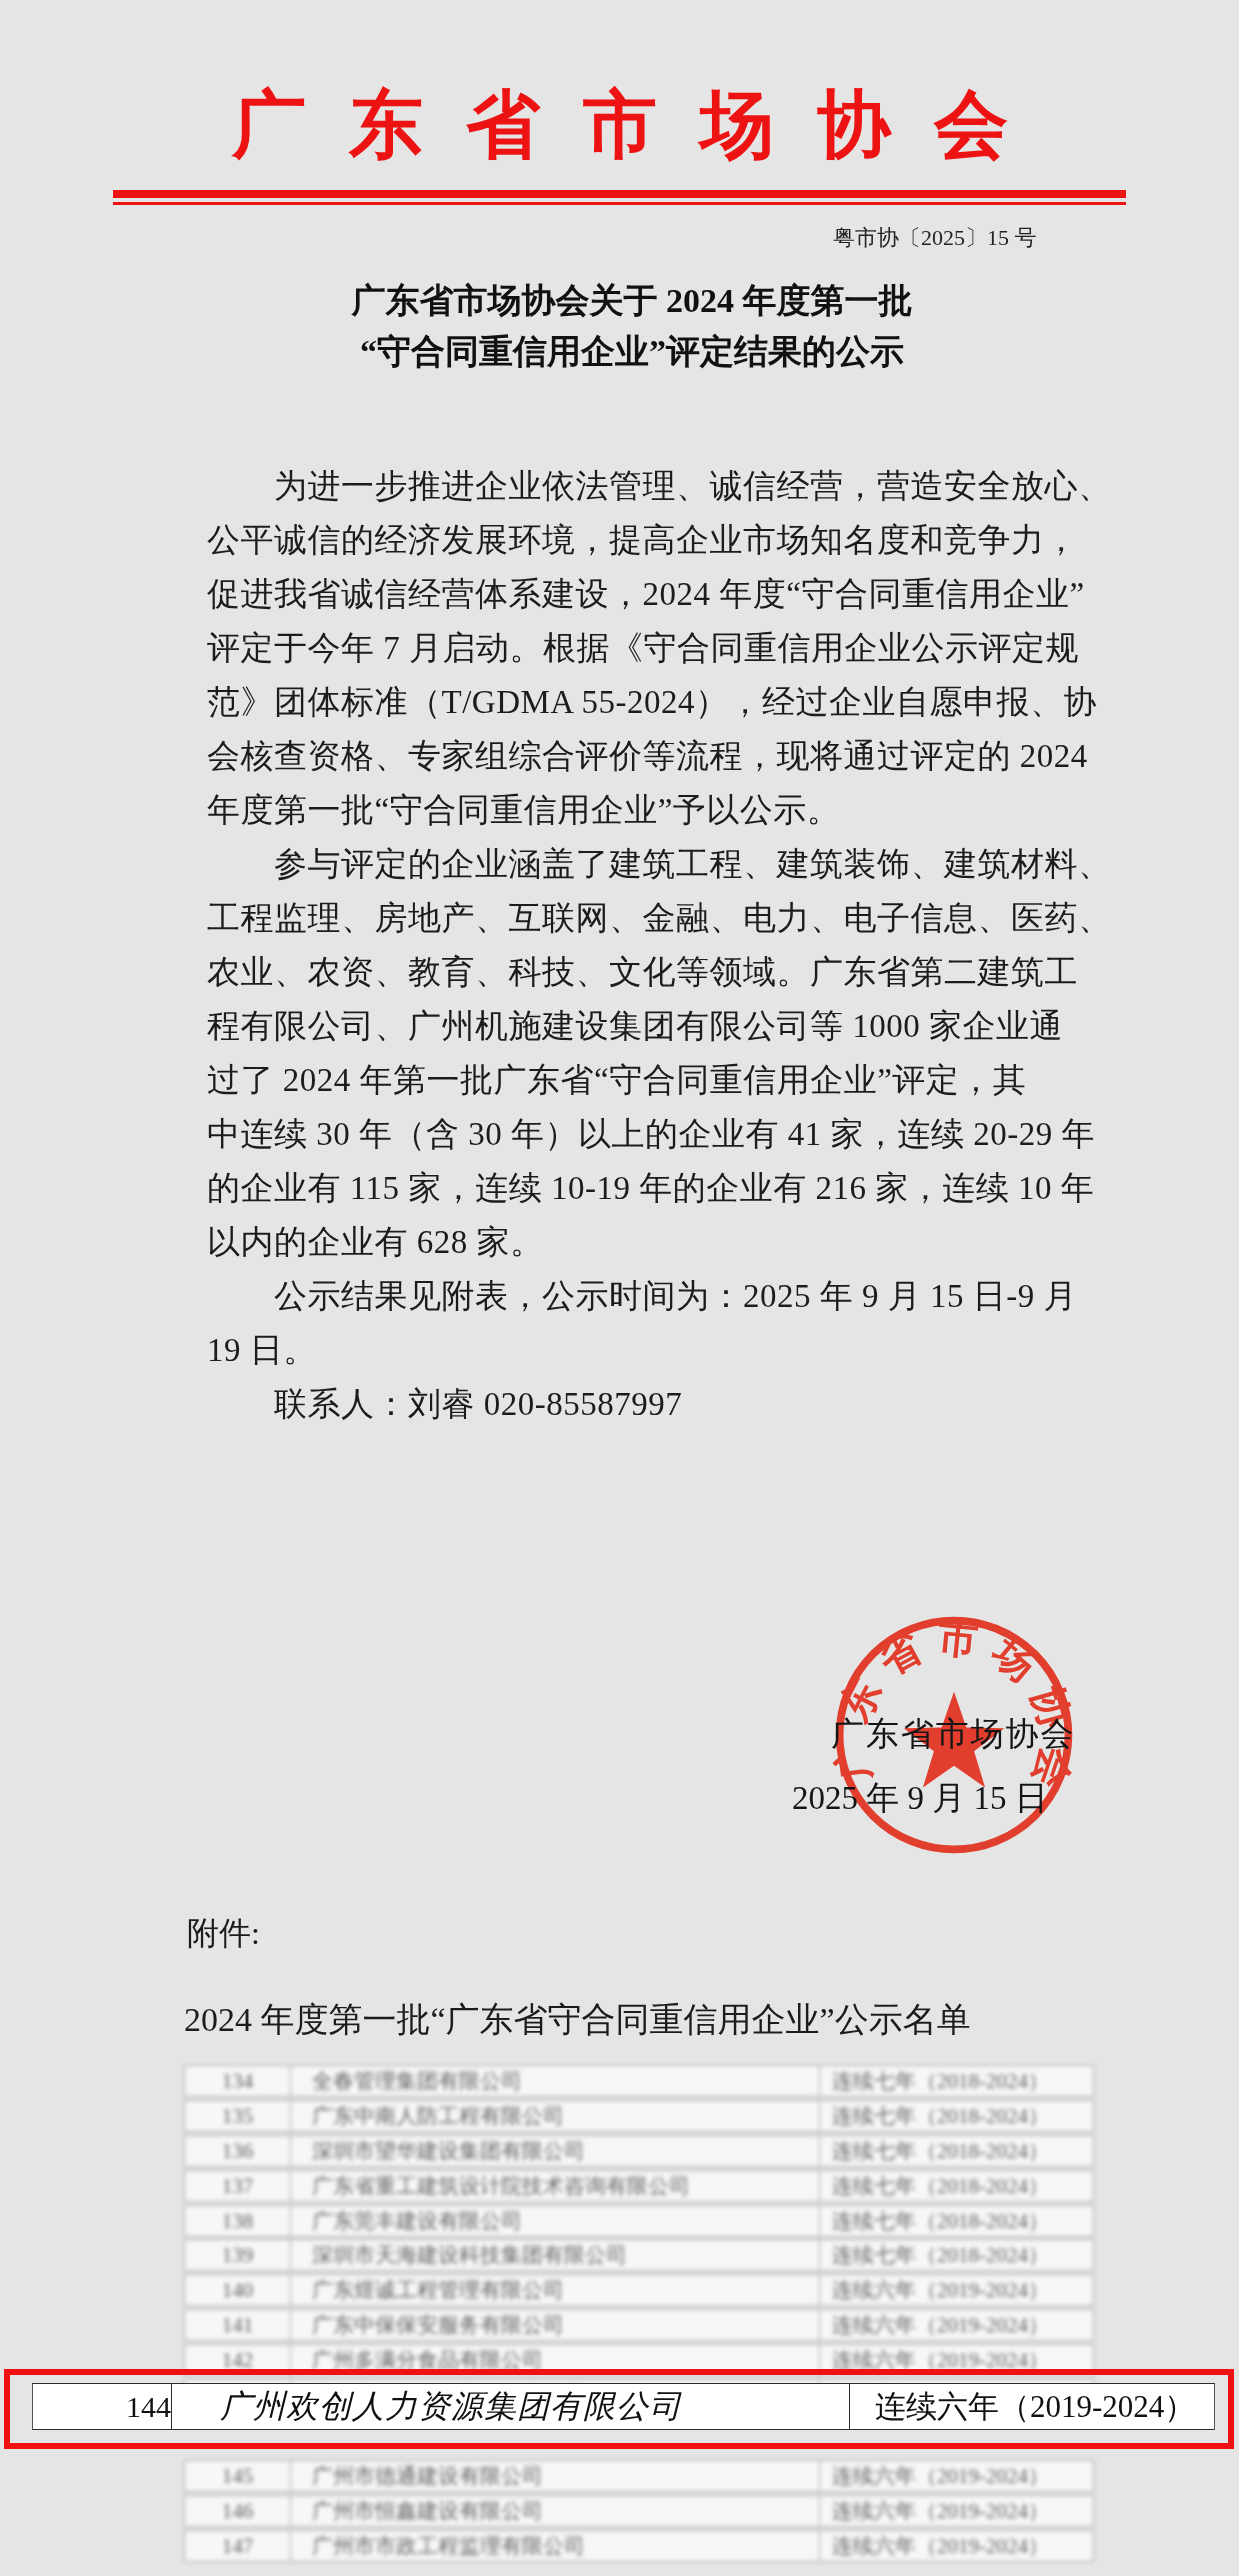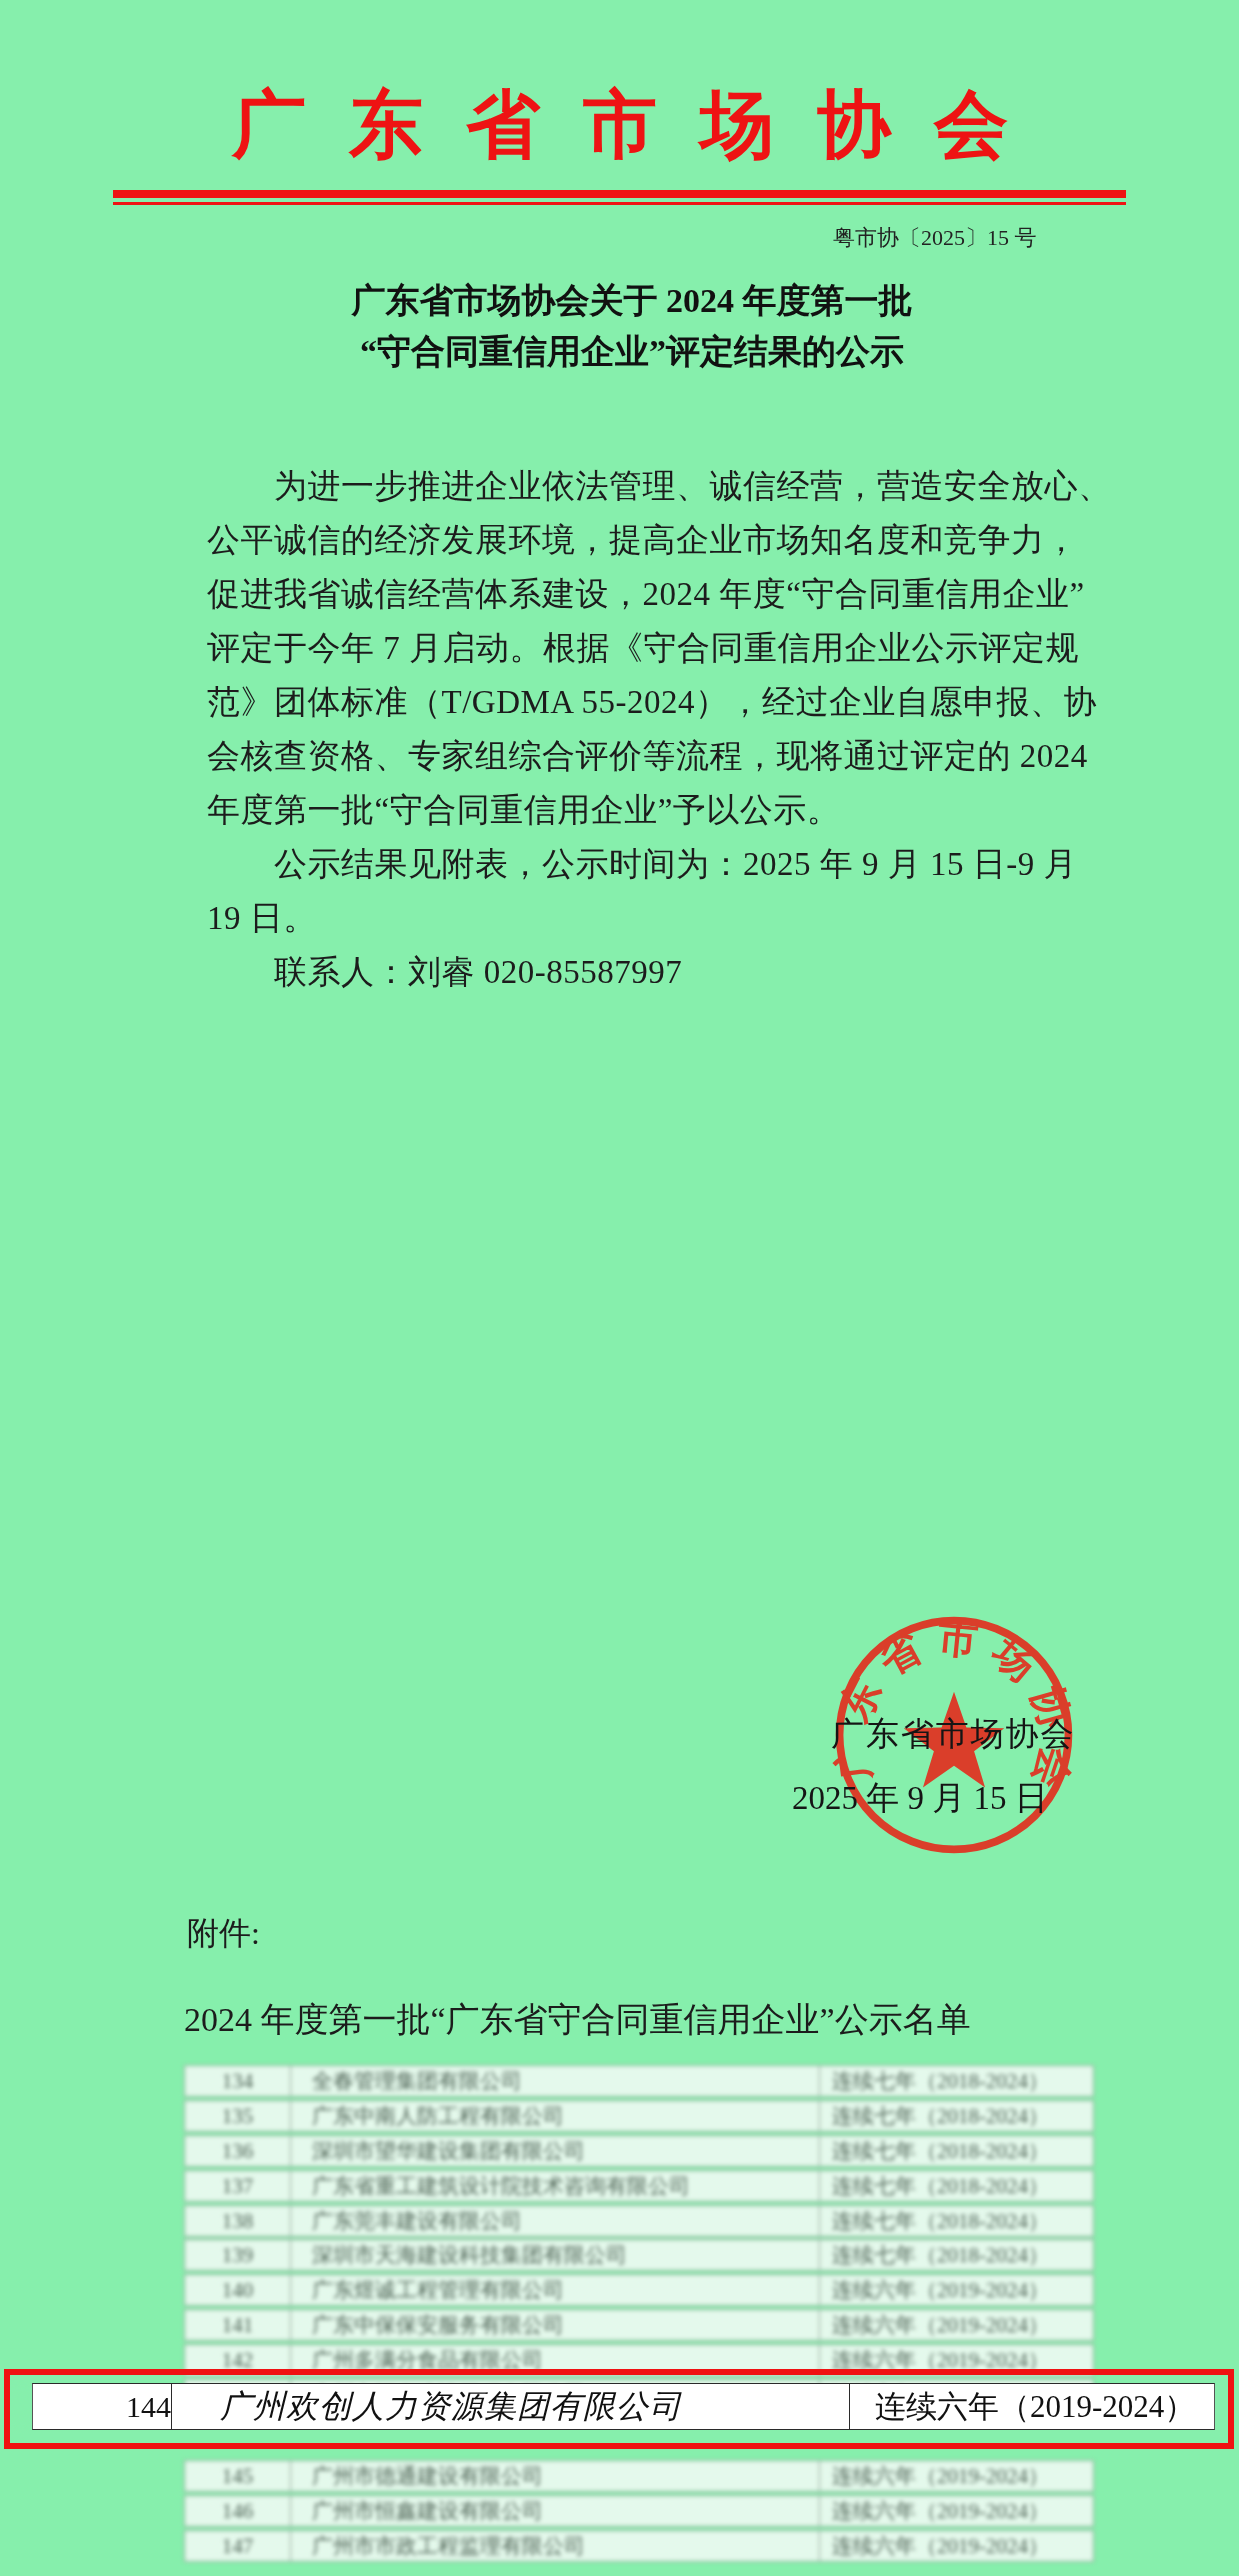--- a/index.html
+++ b/index.html
@@ -1,17 +1,17 @@
 <!DOCTYPE html>
 <html><head>
 <meta charset="utf-8">
 <style>
   html,body{margin:0;padding:0;background:#ffffff;}
   .page{
-    position:relative;width:1240px;height:2576px;background:#86efac;overflow:hidden;
+    position:relative;width:1240px;height:2576px;background:#e5e5e5;overflow:hidden;
     font-family:"Liberation Serif","DejaVu Serif",serif;color:#1c1c1c;
   }
   .abs{position:absolute;}
   
   .org-title{
     left:0;top:76px;width:1240px;text-align:center;
     font-size:74px;font-weight:bold;color:#ee1313;letter-spacing:43px;text-indent:43px;
     white-space:nowrap;
   }
   .rule-thick{left:113px;top:190px;width:1013px;height:7.7px;background:#ee1313;}
@@ -60,20 +60,28 @@
   <div class="abs doc-title">广东省市场协会关于 2024 年度第一批
 “守合同重信用企业”评定结果的公示</div>
 
   <div class="abs body-text"><span>　　为进一步推进企业依法管理、诚信经营，营造安全放心、
 公平诚信的经济发展环境，提高企业市场知名度和竞争力，
 促进我省诚信经营体系建设，2024 年度“守合同重信用企业”
 评定于今年 7 月启动。根据《守合同重信用企业公示评定规
 范》团体标准（T/GDMA 55-2024），经过企业自愿申报、协
 会核查资格、专家组综合评价等流程，现将通过评定的 2024
 年度第一批“守合同重信用企业”予以公示。
+</span><span>　　参与评定的企业涵盖了建筑工程、建筑装饰、建筑材料、
+工程监理、房地产、互联网、金融、电力、电子信息、医药、
+农业、农资、教育、科技、文化等领域。广东省第二建筑工
+程有限公司、广州机施建设集团有限公司等 1000 家企业通
+过了 2024 年第一批广东省“守合同重信用企业”评定，其
+中连续 30 年（含 30 年）以上的企业有 41 家，连续 20-29 年
+的企业有 115 家，连续 10-19 年的企业有 216 家，连续 10 年
+以内的企业有 628 家。
 </span><span>　　公示结果见附表，公示时间为：2025 年 9 月 15 日-9 月
 19 日。
 </span><span>　　联系人：刘睿 020-85587997</span></div>
 
   <svg class="abs seal" viewBox="0 0 260 260">
     <circle cx="130" cy="130" r="119" fill="none" stroke="#e2301f" stroke-width="8"></circle>
     <polygon fill="#e2301f" points="130,85 142.9,122.2 182.3,123 150.9,146.8 162.3,184.5 130,162 97.7,184.5 109.1,146.8 77.7,123 117.1,122.2"></polygon>
     <path id="sealArc" d="M 47,176 A 92,92 0 1 1 213,176" fill="none"></path>
     <text font-size="42" font-weight="bold" fill="#e2301f" letter-spacing="13" font-family="Liberation Serif, serif">
       <textPath href="#sealArc" startOffset="2">广东省市场协会</textPath>

